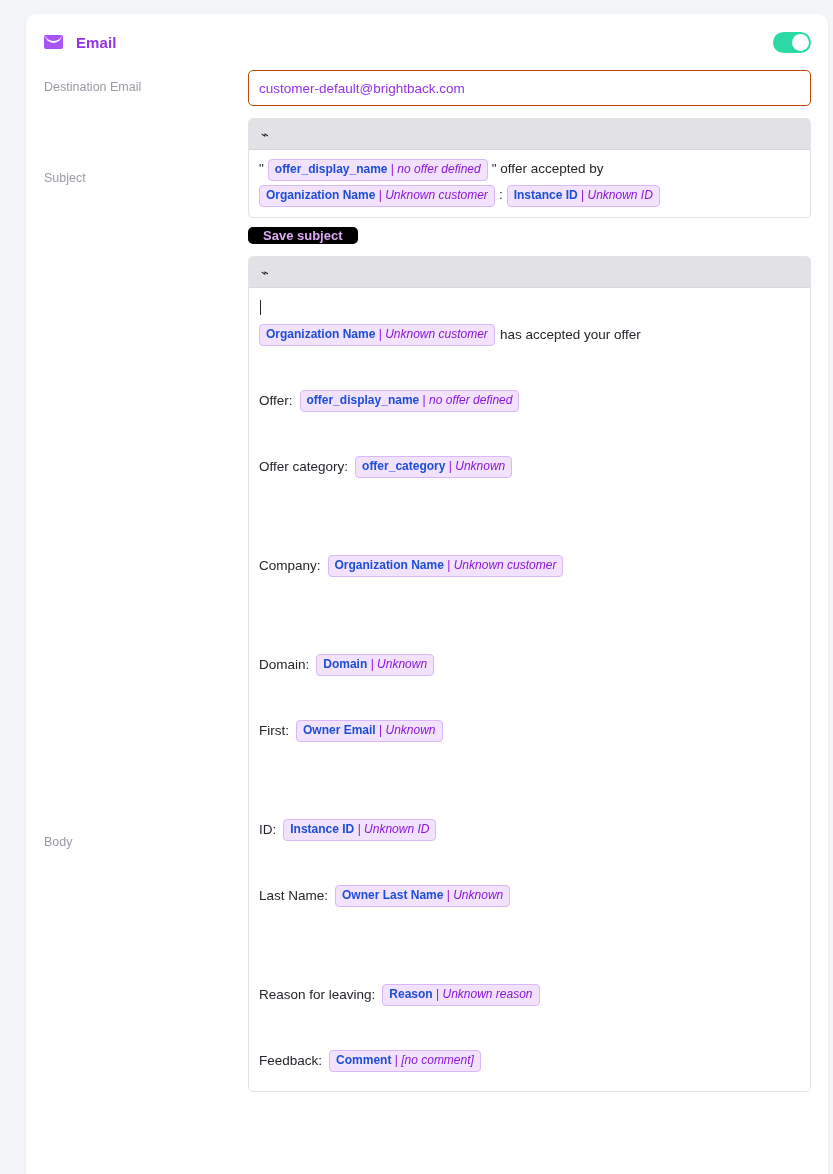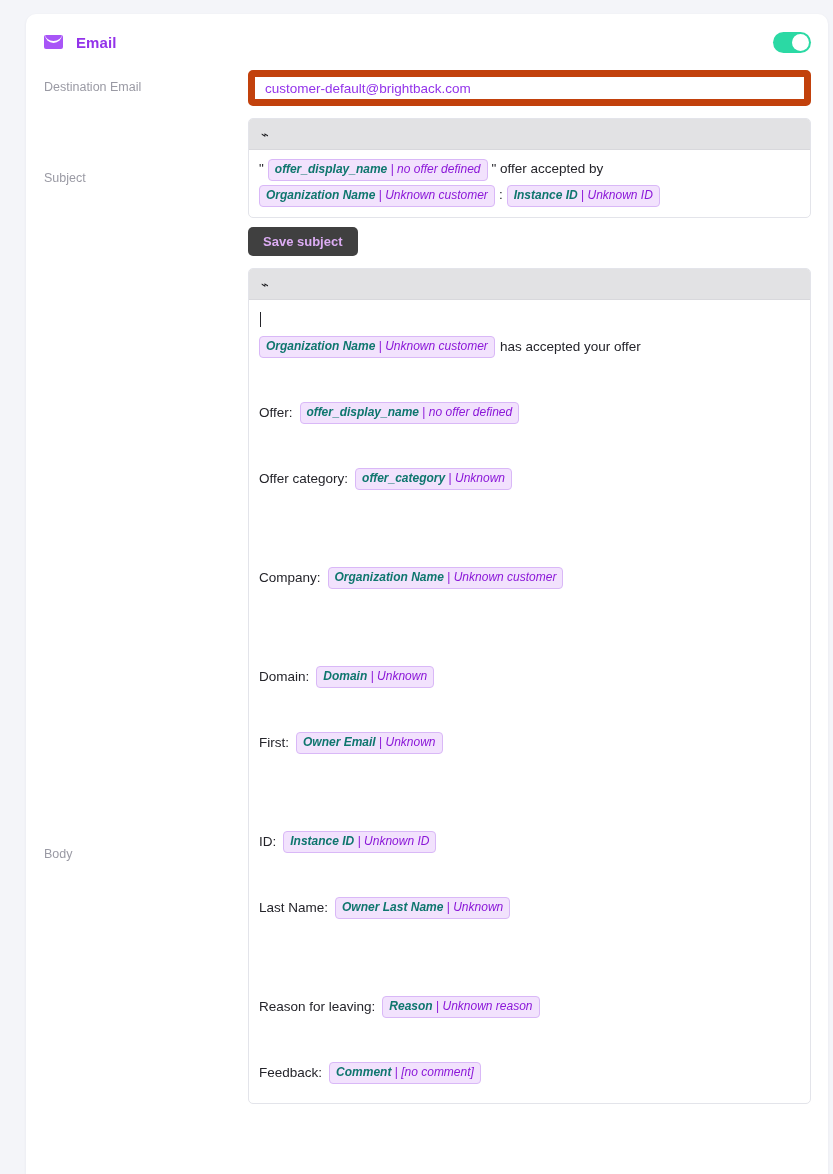--- a/index.html
+++ b/index.html
@@ -87,21 +87,21 @@
     color: #9a9aa4;
     font-size: 12.5px;
     padding-top: 9px;
     line-height: 1.4;
   }
   .row-label.body-label { padding-top: 0; }
   .row-field { flex: 1 1 auto; min-width: 0; }
 
   
   .email-input {
-    border: 7px solid #c2410c;
+    border: 1px solid #c2410c;
     border-radius: 5px;
     background: #fff;
     height: 36px;
     display: flex;
     align-items: center;
     padding: 0 10px;
     color: #9333ea;
     font-size: 13.5px;
     cursor: text;
   }
@@ -143,33 +143,33 @@
     border: 1px solid #d9b8f7;
     border-radius: 4px;
     padding: 2px 6px 3px 6px;
     font-size: 12px;
     line-height: 1.25;
     color: #8b17d8;
     vertical-align: baseline;
     white-space: nowrap;
     cursor: pointer;
   }
-  .tok b { font-weight: bold; color: #0f766e; font-style: italic; }
+  .tok b { font-weight: bold; color: #1d4ed8; }
   .tok i { font-style: italic; color: #8b17d8; font-weight: normal; }
   .plain { color: #24242a; font-size: 13.5px; }
 
   
   .save-btn {
     margin-top: 9px;
     display: inline-block;
-    background: #404040;
+    background: #000000;
     color: #dcacf3;
     border: none;
     border-radius: 5px;
-    padding: 7px 15px;
+    padding: 1px 15px;
     font-size: 13px;
     font-weight: bold;
     font-family: "Liberation Sans", sans-serif;
     cursor: default;
   }
 
   
   .body-editor { margin-top: 0; }
   .body-area {
     padding: 8px 10px 14px 10px;

